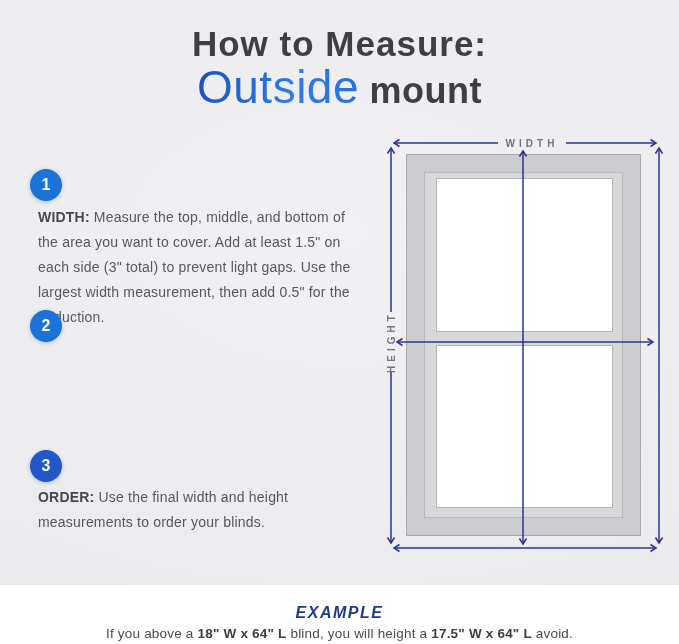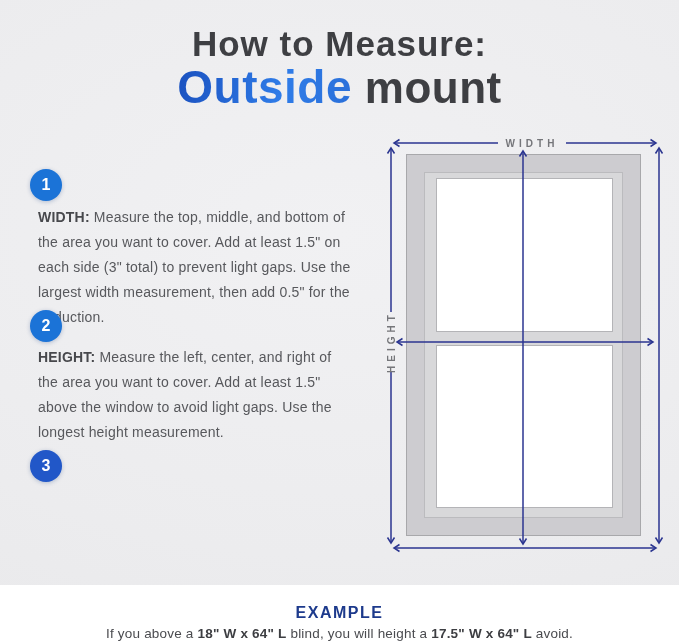--- a/index.html
+++ b/index.html
@@ -14,27 +14,27 @@
   }
 
   
   .title { position:absolute; top:24px; left:0; width:679px; text-align:center; }
   .title-line1 {
     font-size:35px; font-weight:700; letter-spacing:1px;
     color: var(--title_charcoal);
   }
   .title-line2 { margin-top:0px; line-height:46px; }
   .title-highlight {
-    font-size:46px; font-weight:700; letter-spacing:0.5px;
+    font-size:46px; font-weight:400; letter-spacing:0.5px;
     color: var(--accent_blue);
     background: linear-gradient(100deg, #1c54c2 5%, #2f7ce8 60%, #2a6fd9 100%);
     -webkit-background-clip: text; background-clip: text;
     -webkit-text-fill-color: transparent;
   }
-  .title-mount { font-size:44px; font-weight:700; color: var(--title_charcoal); letter-spacing:0.5px; }
+  .title-mount { font-size:36px; font-weight:700; color: var(--title_charcoal); letter-spacing:0.5px; }
 
   
   .step-badge {
     position:absolute; left:30px; width:32px; height:32px; border-radius:50%;
     background: var(--badge_blue); color:#ffffff;
     font-size:16px; font-weight:700;
     display:flex; align-items:center; justify-content:center;
     box-shadow: 0 1px 4px rgba(20,60,130,0.28);
   }
   .step-badge.deep { background: var(--badge_blue_deep); }
@@ -60,21 +60,21 @@
   .arrowhead  { fill:none; stroke: var(--arrow_navy); stroke-width:1.5; }
   .dlabel {
     fill:#75767a; font-size:10px; font-weight:700; letter-spacing:4px;
     font-family:"Liberation Sans", sans-serif;
   }
 
   
   .example-band { position:absolute; left:0; top:585px; width:679px; height:59px; background:#ffffff; }
   .example-heading {
     position:absolute; top:604px; left:0; width:679px; text-align:center;
-    font-size:16px; font-weight:700; letter-spacing:1.5px; color: var(--example_navy);
+    font-size:16px; font-weight:700; letter-spacing:1.5px; color: var(--example_navy); font-style: italic;
   }
   .example-line {
     position:absolute; top:626px; left:0; width:679px; text-align:center;
     font-size:13.5px; letter-spacing:0.2px; color:#4a4b4f;
   }
   .example-line strong { color:#3d3e42; font-weight:700; }
 </style>
 </head>
 <body>
 
@@ -91,28 +91,28 @@
       <span>1</span>
     </div>
   <p class="step-text text-1">
     <strong>WIDTH:</strong>
     <span>Measure the top, middle, and bottom of the area you want to cover. Add at least 1.5" on each side (3" total) to prevent light gaps. Use the largest width measurement, then add 0.5" for the deduction.</span>
   </p>
 
   <div class="step-badge badge-2">
       <span>2</span>
     </div>
-  <p class="step-text text-2">
-    <strong>HEIGHT:</strong>
-    <span>Measure the left, center, and right of the area you want to cover. Add at least 1.5" above the window to avoid light gaps. Use the longest height measurement.</span>
-  </p>
 
   <div class="step-badge badge-3 deep">
       <span>3</span>
     </div>
+  <p class="step-text text-3">
+    <strong>ORDER:</strong>
+    <span>Use the final width and height measurements to order your blinds.</span>
+  </p>
 
   <svg class="diagram" width="294" height="434" viewBox="378 128 294 434" xmlns="http://www.w3.org/2000/svg">
     <defs>
       <marker id="ah" viewBox="0 0 10 10" markerWidth="10" markerHeight="10" markerUnits="userSpaceOnUse" refX="7.5" refY="5" orient="auto-start-reverse">
         <path d="M2,1.5 L7.5,5 L2,8.5" class="arrowhead"></path>
       </marker>
     </defs>
 
     <rect class="casing" x="406.5" y="154.5" width="234" height="381"></rect>
     <rect class="sash" x="424.5" y="172.5" width="198" height="345"></rect>

